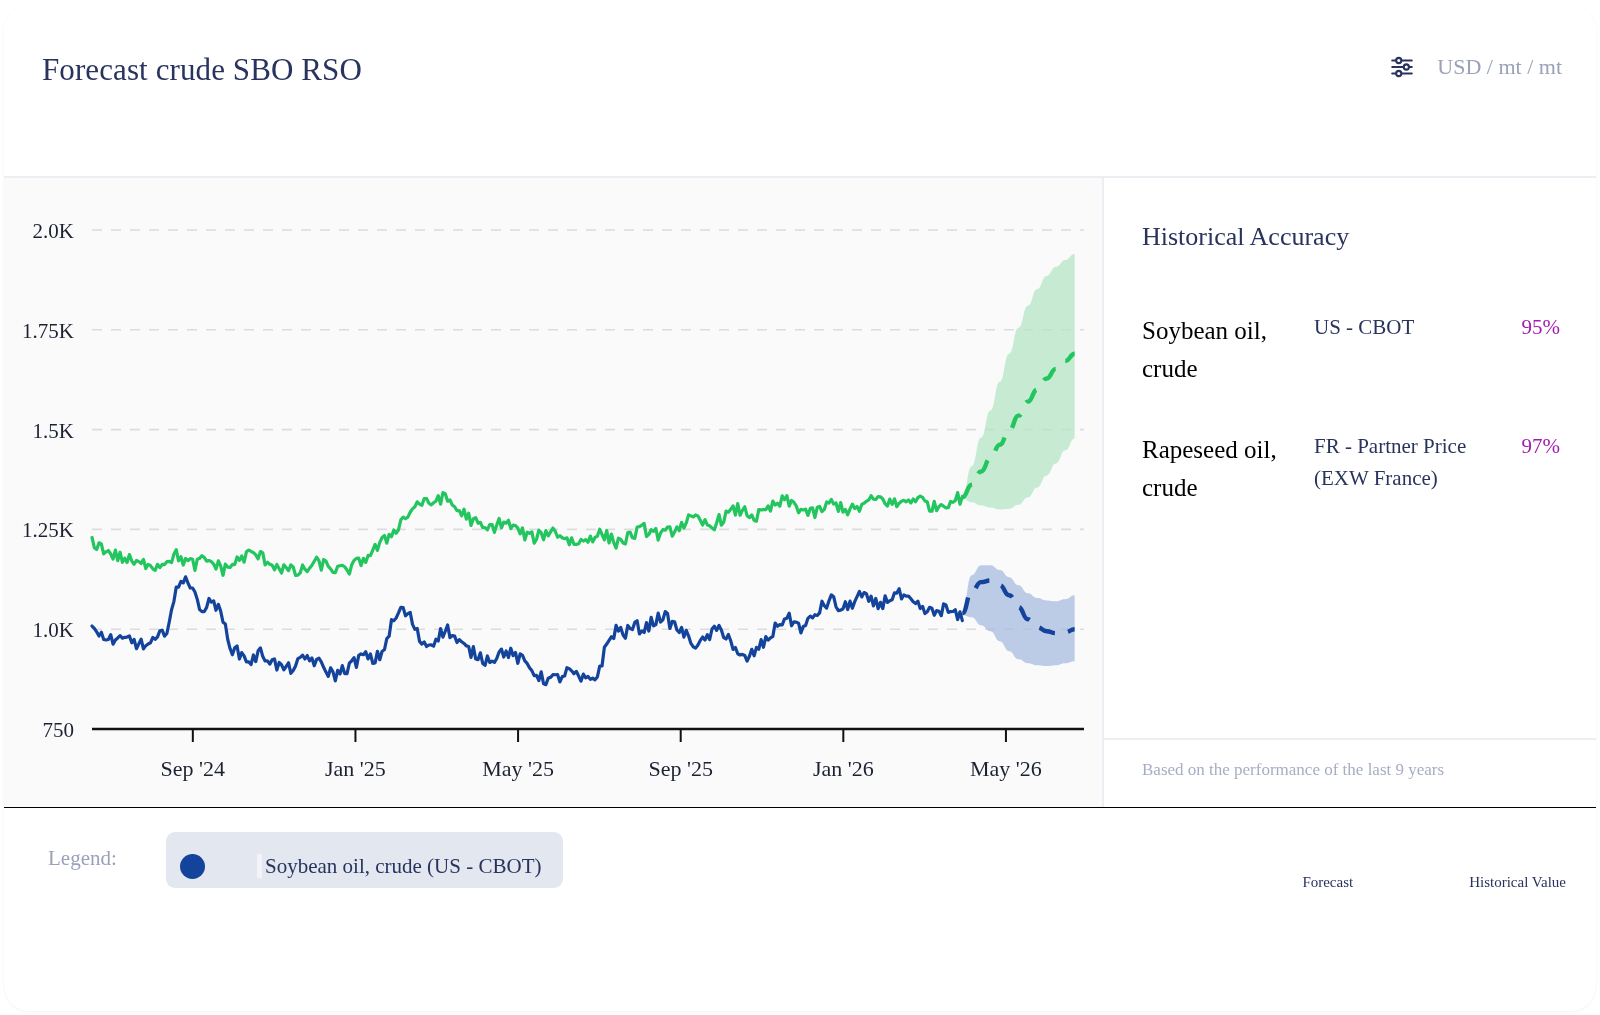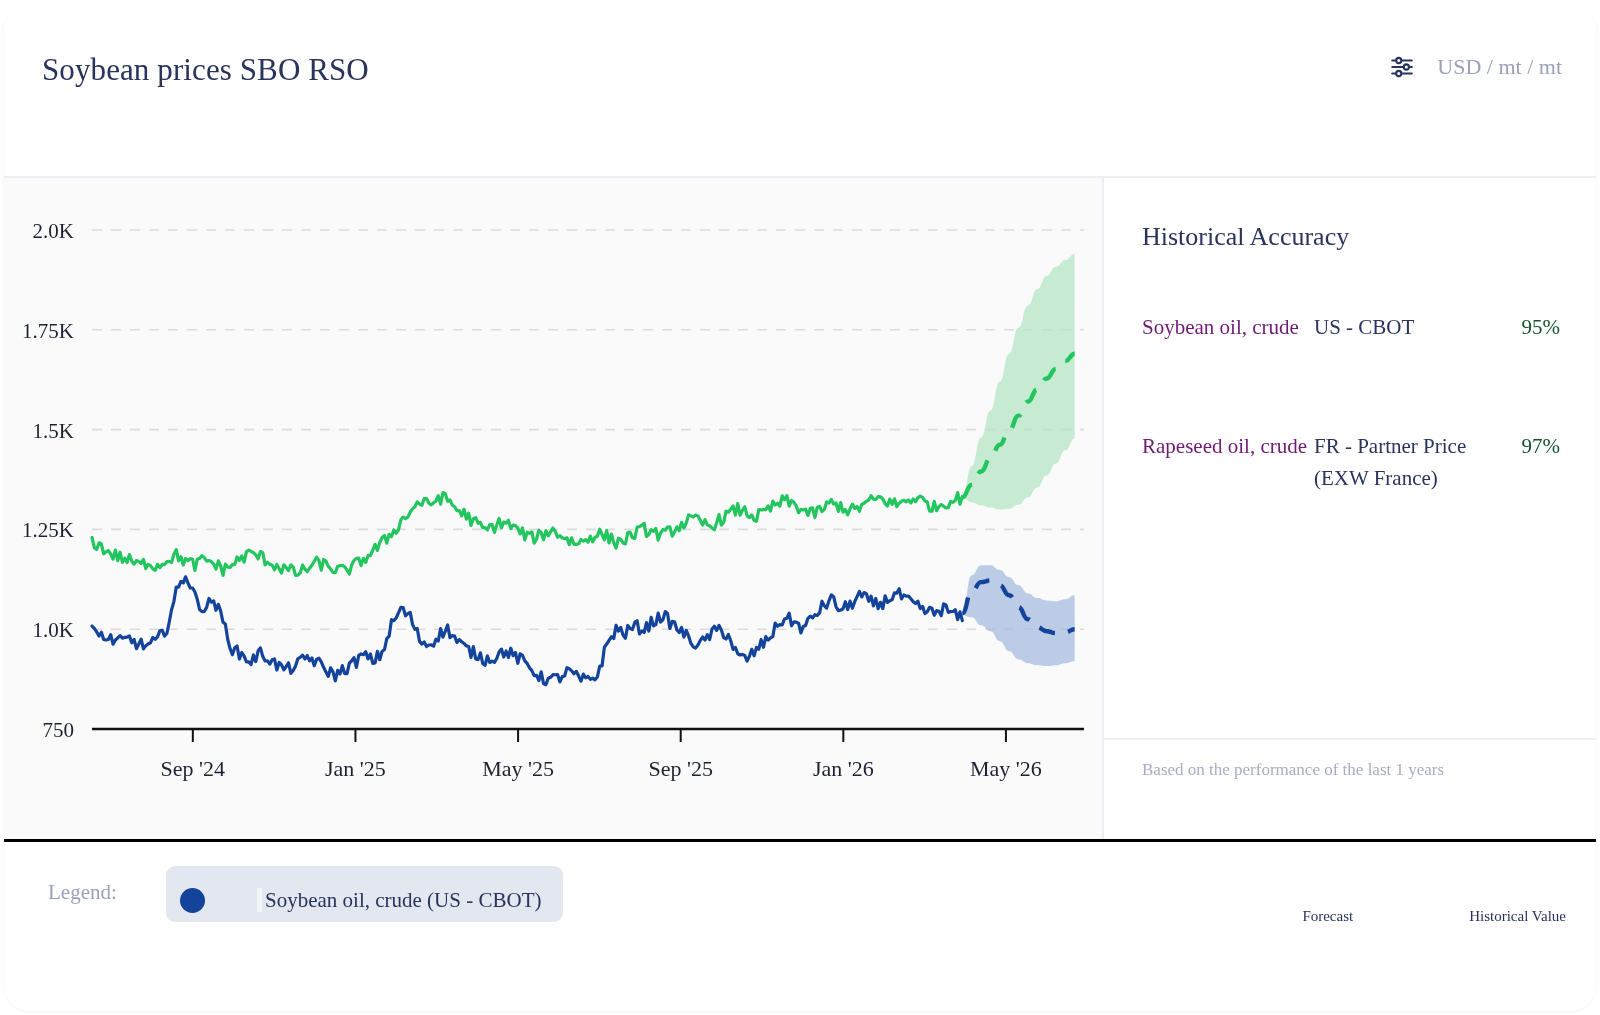--- a/index.html
+++ b/index.html
@@ -97,35 +97,35 @@
     position: absolute;
     left: 38px;
     width: 418px;
     display: flex;
     align-items: flex-start;
   }
   .acc-row-1 { top: 134px; }
   .acc-row-2 { top: 253px; }
   .acc-name {
     width: 172px;
-    font-size: 21px;
-    color: #701a75;
+    font-size: 25px;
+    color: #000000;
     line-height: 1.5;
   }
   .acc-source {
     width: 188px;
     font-size: 21px;
     color: #28335e;
     line-height: 1.5;
   }
   .acc-pct {
     flex: 1;
     text-align: right;
     font-size: 21px;
-    color: #14532d;
+    color: #a21caf;
     line-height: 1.5;
     white-space: nowrap;
   }
   .acc-divider {
     position: absolute;
     left: 0;
     top: 560px;
     width: 492px;
     height: 2px;
     background: #eceef3;
@@ -136,25 +136,25 @@
     top: 582px;
     font-size: 17px;
     color: #a7aec4;
     white-space: nowrap;
   }
 
   
   .footer {
     position: absolute;
     left: 0;
-    top: 835px;
+    top: 803px;
     width: 1592px;
     height: 172px;
     background: #ffffff;
-    border-top: 3px solid #000000;
+    border-top: 1px solid #000000;
     box-sizing: border-box;
   }
   .legend-label {
     position: absolute;
     left: 44px;
     top: 38px;
     font-size: 21px;
     color: #9aa1b9;
   }
   .legend-list {
@@ -204,21 +204,21 @@
     color: #28335e;
     white-space: nowrap;
   }
 </style>
 </head>
 <body>
 
 <div class="card">
 
   <div class="header">
-    <div class="page-title">Soybean prices SBO RSO</div>
+    <div class="page-title">Forecast crude SBO RSO</div>
 
     <div class="unit-wrap">
       <span class="sliders-icon">
         <svg viewBox="0 0 24 24" width="26" height="26" fill="none" stroke="#28335e" stroke-width="1.9" stroke-linecap="round">
           <line x1="3" y1="6" x2="21" y2="6"></line>
           <line x1="3" y1="12" x2="21" y2="12"></line>
           <line x1="3" y1="18" x2="21" y2="18"></line>
           <circle cx="9" cy="6" r="2.4" fill="#ffffff"></circle>
           <circle cx="16" cy="12" r="2.4" fill="#ffffff"></circle>
           <circle cx="9" cy="18" r="2.4" fill="#ffffff"></circle>
@@ -272,21 +272,21 @@
       <div class="acc-pct">95%</div>
     </div>
 
     <div class="acc-row acc-row-2">
       <div class="acc-name">Rapeseed oil, crude</div>
       <div class="acc-source">FR - Partner Price (EXW France)</div>
       <div class="acc-pct">97%</div>
     </div>
 
     <div class="acc-divider"></div>
-    <div class="acc-footnote">Based on the performance of the last 1 years</div>
+    <div class="acc-footnote">Based on the performance of the last 9 years</div>
   </div>
 
   <div class="footer">
     <div class="legend-label">Legend:</div>
 
     <div class="legend-list">
       <div class="legend-pill">
         <span class="legend-dot" id="legend-dot-0" style="background: rgb(20, 67, 156);"></span>
         <span class="legend-bar"></span>
         <span class="legend-text">Soybean oil, crude (US - CBOT)</span>

